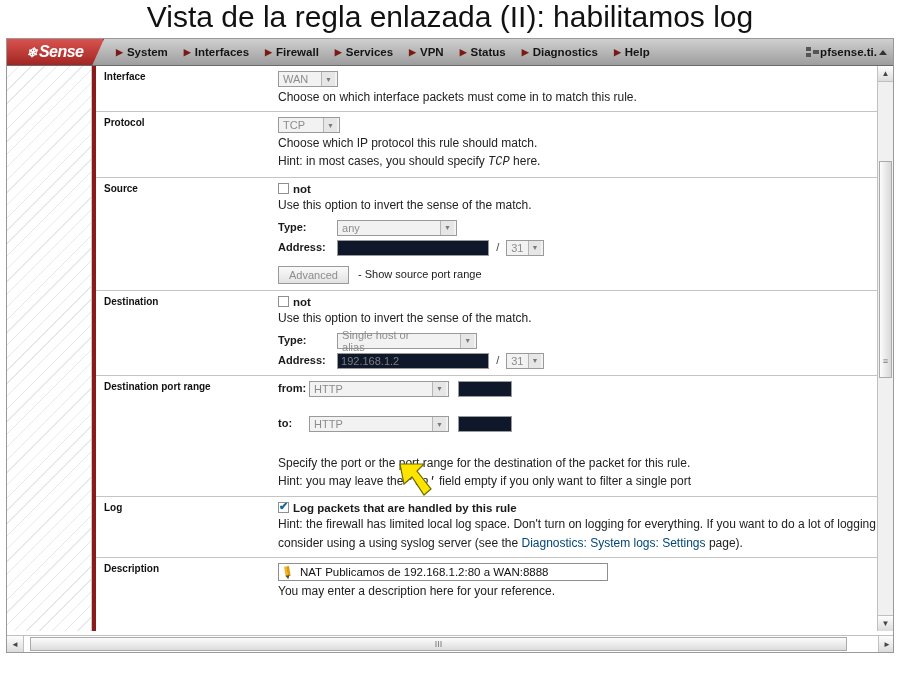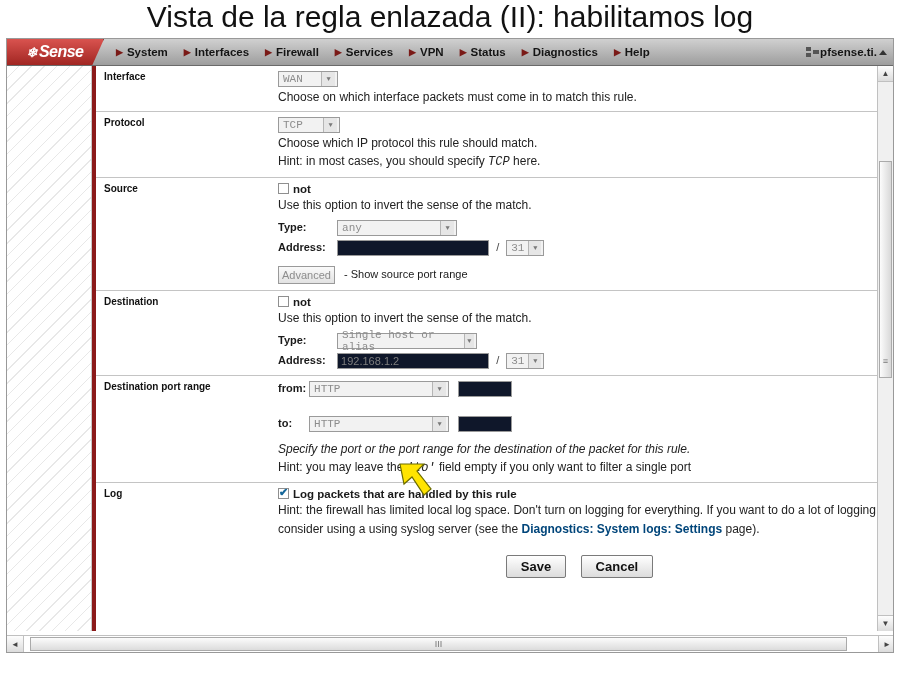--- a/index.html
+++ b/index.html
@@ -160,36 +160,35 @@
     padding-left: 10px;
   }
   td.field { padding-left: 8px; }
   .hint {
     font-size: 12px;
     color: #222;
     line-height: 1.35;
     margin-top: 2px;
   }
   .hint .mono { font-family: "Liberation Mono", monospace; font-style: italic; }
-  .linky { color: #00457a; font-weight: bold; }
+  .linky { color: #00457a; }
 
   
   .sel {
     display: inline-flex;
     align-items: center;
     justify-content: space-between;
     border: 1px solid #9a9a9a;
     background: #f2f2f2;
     color: #8c8c8c;
     font-size: 11px;
     height: 16px;
     padding: 0 2px 0 4px;
     box-sizing: border-box;
     vertical-align: middle;
-    font-family: Liberation Mono, monospace;
   }
   .sel .tick {
     width: 13px;
     height: 14px;
     margin-left: 4px;
     border-left: 1px solid #b5b5b5;
     background: #e6e6e6;
     display: inline-flex;
     align-items: center;
     justify-content: center;
@@ -206,21 +205,21 @@
     padding: 0 3px;
     vertical-align: middle;
     display: inline-block;
     line-height: 15px;
   }
   .btn-grey {
     border: 1px solid #9a9a9a;
     background: linear-gradient(#fafafa, #e2e2e2);
     color: #8d8d8d;
     font-size: 11px;
-    padding: 2px 3px;
+    padding: 2px 10px;
     vertical-align: middle;
     display: inline-block;
   }
   .cb {
     width: 11px; height: 11px;
     border: 1px solid #8f8f8f;
     background: #ffffff;
     display: inline-block;
     vertical-align: -1px;
     margin-right: 4px;
@@ -538,47 +537,53 @@
               <span class="txt" style="width:54px;margin-left:6px;"></span>
             </div>
             <div class="inline-row" style="margin-top:4px;">
               <span class="k" style="width:28px;margin-top:16px;">to:</span>
               <span class="sel" style="width:140px;">
                 <span>HTTP</span>
                 <span class="tick">▼</span>
               </span>
               <span class="txt" style="width:54px;margin-left:6px;"></span>
             </div>
-            <div class="hint" style="margin-top:9px;font-style:italic;">Specify the port or the port range for the destination of the packet for this rule.</div>
+            <div class="hint" style="margin-top:23px;">Specify the port or the port range for the destination of the packet for this rule.</div>
             <div class="hint">
               <span>Hint: you may leave the </span><span class="mono">'to'</span><span> field empty if you only want to filter a single port</span>
             </div>
           </td>
         </tr>
 
         <tr>
           <td class="label">Log</td>
           <td class="field">
             <div class="bold-line">
               <span class="cb checked"></span><span>Log packets that are handled by this rule</span>
             </div>
             <div class="hint">Hint: the firewall has limited local log space. Don't turn on logging for everything. If you want to do a lot of logging,</div>
             <div class="hint">
               <span>consider using a using syslog server (see the </span><span class="linky">Diagnostics: System logs: Settings</span><span> page).</span>
             </div>
           </td>
         </tr>
 
+        <tr>
+          <td class="label">Description</td>
+          <td class="field">
+            <div class="desc-input">
+              <span class="pencil"></span>
+              <span>NAT Publicamos de 192.168.1.2:80 a WAN:8888</span>
+            </div>
+            <div class="hint">You may enter a description here for your reference.</div>
+          </td>
+        </tr>
       </tbody>
         </table>
 
-      <div class="actions">
-        <span class="btn">Save</span>
-        <span class="btn">Cancel</span>
-      </div>
 
       <svg class="yellow-arrow" viewBox="0 0 40 44">
         <polygon points="2,2 26,2 19,9 33,27 26,33 14,15 6,22" fill="#ffe400" stroke="#6b6b00" stroke-width="1.2"></polygon>
       </svg>
     </div>
 
     <div class="vscroll">
       <div class="arrow-btn">▲</div>
       <div class="thumb"></div>
       <div class="grip">≡</div>

